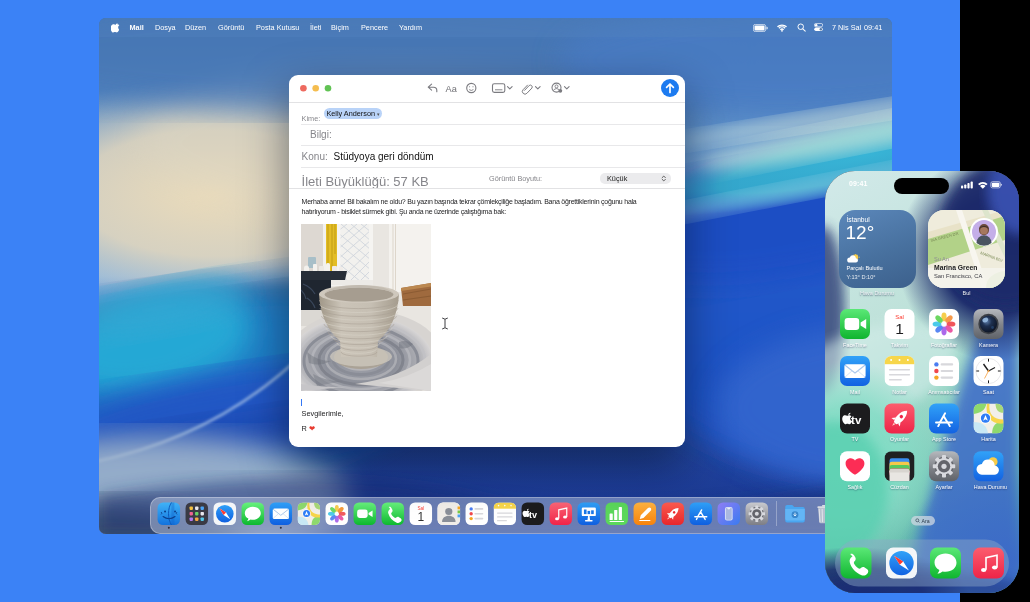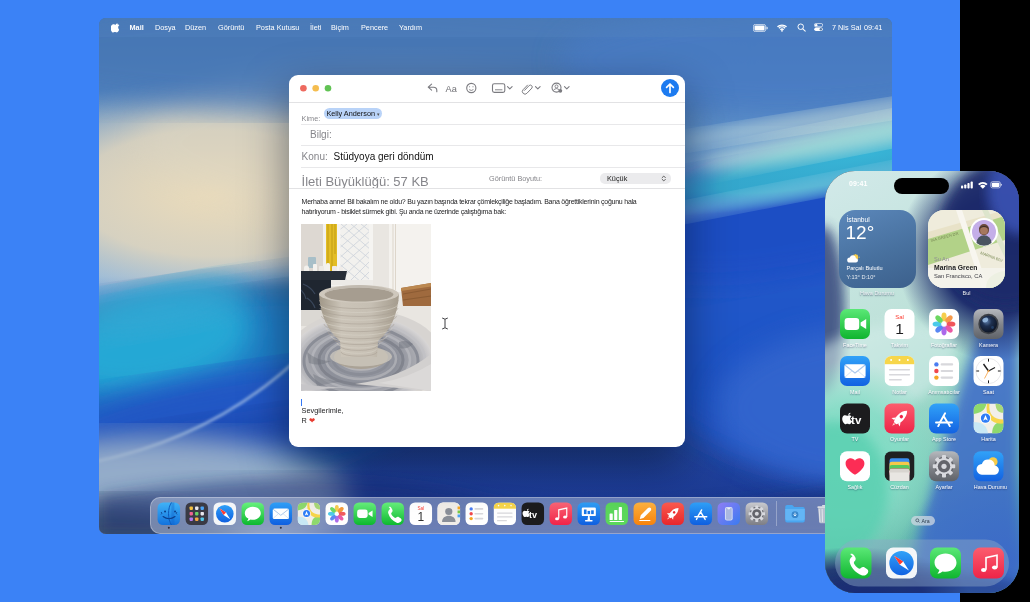--- a/index.html
+++ b/index.html
@@ -528,21 +528,21 @@
       <path d="M18.3 76 a 39.5 8.6 0 0 0 79 0 M19 84 a 39 8.4 0 0 0 78 0 M20.5 92 a 37.5 8 0 0 0 75 0 M23 100 a 35 7.6 0 0 0 70 0 M27 108 a 31 6.8 0 0 0 62 0 M33 115 a 25 5.6 0 0 0 50 0 M39 122 a 18.5 4.4 0 0 0 37 0 M40 128 a 18 4.2 0 0 0 36 0"></path>
     </g>
     <g fill="none" stroke="#d8d2c8" stroke-width="0.8" opacity="0.7">
       <path d="M18.6 80 a 39.2 8.5 0 0 0 78.5 0 M19.8 88 a 38.5 8.2 0 0 0 77 0 M21.5 96 a 36.5 7.8 0 0 0 73 0 M25 104 a 33 7.2 0 0 0 66 0 M30 112 a 28 6.2 0 0 0 56 0 M36 119 a 21.5 5 0 0 0 43 0 M39.5 125 a 18 4.3 0 0 0 36 0"></path>
     </g>
     <path d="M130 130 q-30 24 -76 30 l76 7z" fill="#d2d0cf"></path>
     <path d="M130 140 q-22 14 -52 19 l52 8z" fill="#dbd9d8"></path>
     <path d="M0 160 q28 5 56 2 l-56 5z" fill="#c6c5c8"></path>
   </svg>
   <div class="abs" style="left:12.2px;top:324px;width:1px;height:7px;background:#3478f6;"></div>
-  <div class="abs" style="left:12.6px;top:331px;font-size:7.35px;line-height:10px;color:#1c1c1e;">Sevgilerimle,<br>R <span style="color:#e83b30;">❤</span></div>
+  <div class="abs" style="left:12.6px;top:331px;font-size:7.35px;line-height:15px;color:#1c1c1e;">Sevgilerimle,<br>R <span style="color:#e83b30;">❤</span></div>
   <svg class="abs" style="left:152px;top:242px" width="8" height="13" viewBox="0 0 8 13">
         <g stroke="#3c3c40" stroke-width="1" fill="none">
           <path d="M1.2 1 q2.8 1.2 2.8 1.2 q0 0 2.8 -1.2 M1.2 12 q2.8 -1.2 2.8 -1.2 q0 0 2.8 1.2 M4 2.2 V10.8"></path>
         </g>
       </svg>
 </div>
 <div id="phone">
  <svg class="abs" style="left:0;top:0" width="194" height="422" viewBox="0 0 194 422">
   <defs>
    <linearGradient id="iw_base" x1="0" y1="0" x2="0.25" y2="1">

